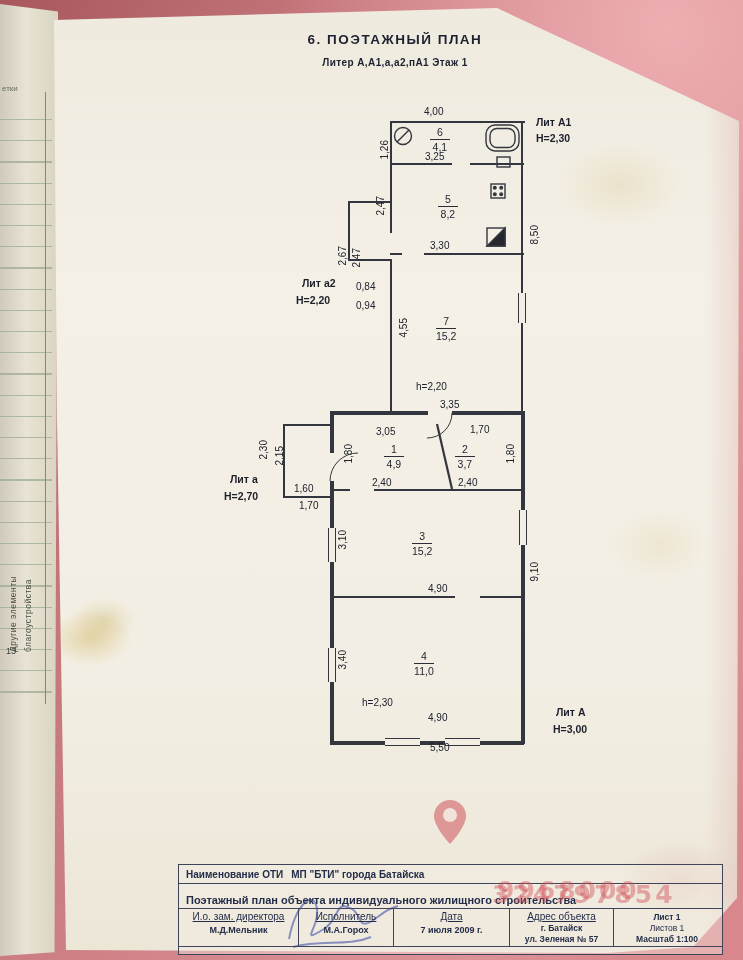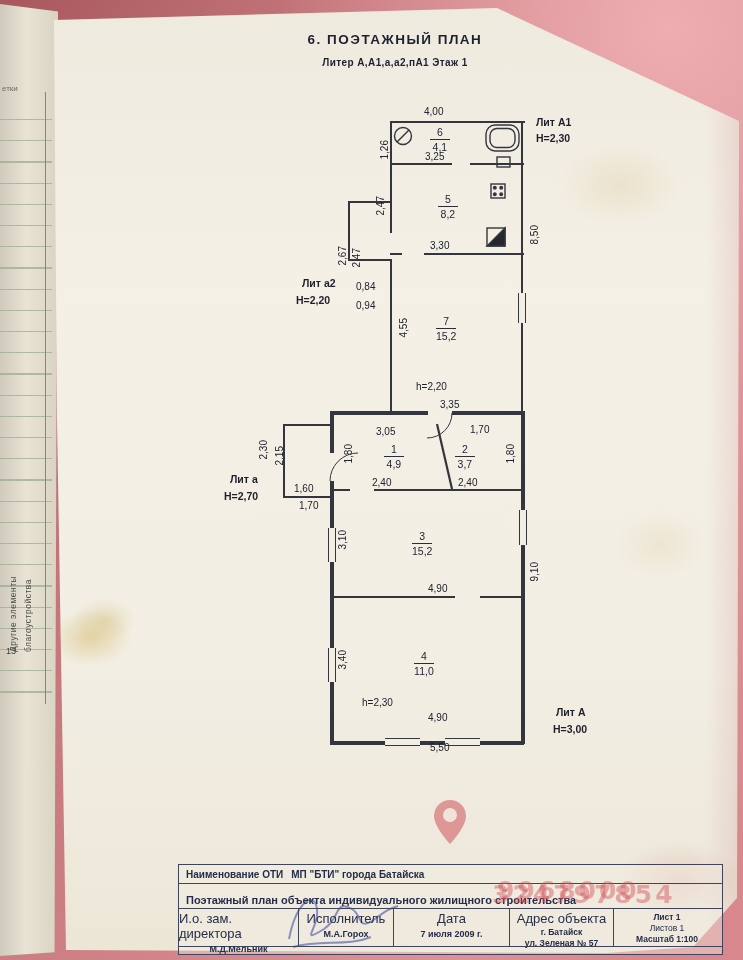--- a/index.html
+++ b/index.html
@@ -47,21 +47,21 @@
   
   .ftable{position:absolute;left:178px;top:864px;width:545px;height:91px;z-index:3;
     border:1.6px solid #40445a;box-sizing:border-box;color:#242d4a;background:rgba(244,240,230,.4);}
   .frow1{height:19px;border-bottom:1px solid #40445a;display:flex;align-items:center;gap:8px;
     padding-left:7px;font-size:10px;font-weight:bold;box-sizing:border-box;}
   .frow2{height:17px;border-bottom:1px solid #40445a;display:flex;align-items:center;
     padding-left:7px;font-size:11px;font-weight:bold;box-sizing:border-box;margin-top:8px;}
   .frow3{height:38px;display:flex;box-sizing:border-box;border-bottom:1px solid #40445a;}
   .fcell{display:flex;flex-direction:column;align-items:center;padding-top:2px;box-sizing:border-box;border-right:1px solid #40445a;}
   .fcell:last-child{border-right:none;}
-  .flabel{font-size:13px;}
+  .flabel{font-size:10px;text-decoration:underline;}
   .fvalue{font-size:9px;font-weight:bold;margin-top:3px;}
   .fsmall{font-size:8.5px;margin-top:1px;}
   .frow4{height:13px;display:flex;align-items:center;padding-left:7px;font-size:8.5px;box-sizing:border-box;}
   
   .wm{position:absolute;z-index:5;pointer-events:none;white-space:nowrap;
     font-family:"DejaVu Sans","Liberation Sans",sans-serif;font-weight:bold;}
   .wm-brand{left:474px;top:792px;font-size:52px;letter-spacing:2px;color:rgba(203,68,78,.5);}
   .wm-phone1{left:492px;top:880px;font-size:25px;letter-spacing:3px;color:rgba(208,82,92,.45);}
   .wm-phone2{left:497px;top:876px;font-size:25px;letter-spacing:3px;color:rgba(208,82,92,.45);}
   .wm-pin{left:432px;top:798px;}

